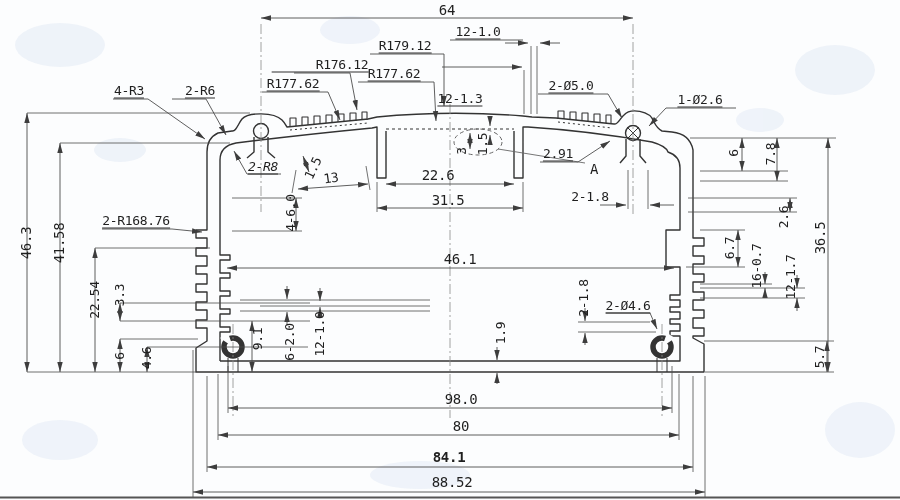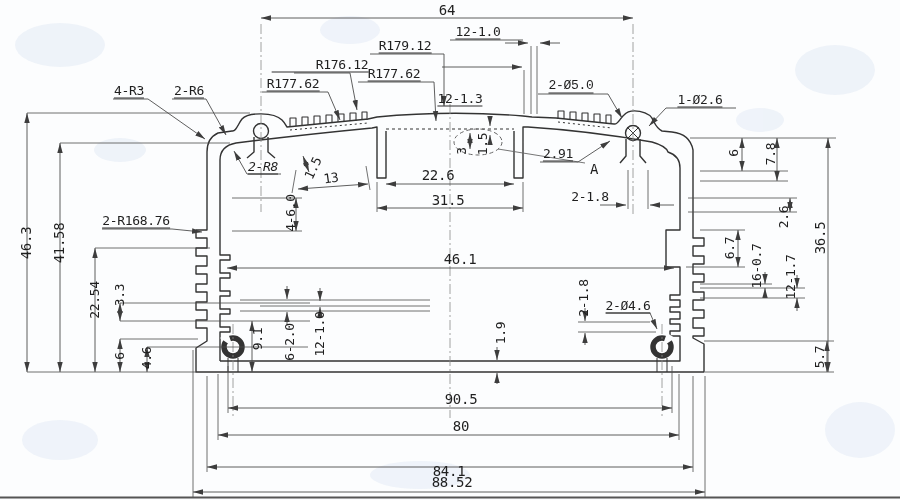--- a/index.html
+++ b/index.html
@@ -197,24 +197,24 @@
   </svg>
 
   <div id="labels">
       <span class="dimlabel big" style="left: 447px; top: 10px;">64</span>
       <span class="dimlabel ul" style="left: 478px; top: 32px;">12-1.0</span>
       <span class="dimlabel ul" style="left: 460px; top: 59px; margin-top: 40px;">12-1.3</span>
       <span class="dimlabel ul" style="left: 405px; top: 46px;">R179.12</span>
       <span class="dimlabel ul" style="left: 320px; top: 65px; padding-left: 44px;">R176.12</span>
       <span class="dimlabel ul" style="left: 293px; top: 84px;">R177.62</span>
       <span class="dimlabel ul" style="left: 394px; top: 74px;">R177.62</span>
-      <span class="dimlabel ul" style="left: 571px; top: 86px; font-family: Liberation Mono, monospace;">2-Ø5.0</span>
+      <span class="dimlabel ul" style="left: 571px; top: 86px;">2-Ø5.0</span>
       <span class="dimlabel ul" style="left: 700px; top: 100px;">1-Ø2.6</span>
       <span class="dimlabel ul" style="left: 129px; top: 91px;">4-R3</span>
-      <span class="dimlabel ul" style="left: 189px; top: 91px; text-align: right;">2-R6</span>
+      <span class="dimlabel ul" style="left: 200px; top: 91px; text-align: right;">2-R6</span>
       <span class="dimlabel ul" style="left: 263px; top: 167px; font-style: italic;">2-R8</span>
       <span class="dimlabel ul" style="left: 558px; top: 154px;">2.91</span>
       <span class="dimlabel big" style="left: 594px; top: 169px;">A</span>
       <span class="dimlabel " style="left: 590px; top: 196px;">2-1.8</span>
       <span class="dimlabel ul" style="left: 136px; top: 221px;">2-R168.76</span>
       <span class="dimlabel rot big" style="left: 26px; top: 243px;">46.3</span>
       <span class="dimlabel rot big" style="left: 59px; top: 243px;">41.58</span>
       <span class="dimlabel rot" style="left: 94px; top: 300px;">22.54</span>
       <span class="dimlabel rot" style="left: 119px; top: 295px;">3.3</span>
       <span class="dimlabel rot" style="left: 119px; top: 356px;">6</span>
@@ -234,18 +234,18 @@
       <span class="dimlabel rot65" style="left: 313px; top: 168px;">1.5</span>
       <span class="dimlabel rot8" style="left: 331px; top: 178px;">13</span>
       <span class="dimlabel rot" style="left: 733px; top: 153px;">6</span>
       <span class="dimlabel rot" style="left: 770px; top: 154px;">7.8</span>
       <span class="dimlabel rot" style="left: 783px; top: 217px;">2.6</span>
       <span class="dimlabel rot big" style="left: 820px; top: 238px;">36.5</span>
       <span class="dimlabel rot" style="left: 729px; top: 248px;">6.7</span>
       <span class="dimlabel rot" style="left: 756px; top: 266px;">16-0.7</span>
       <span class="dimlabel rot" style="left: 790px; top: 277px;">12-1.7</span>
       <span class="dimlabel rot" style="left: 819px; top: 357px;">5.7</span>
-      <span class="dimlabel big" style="left: 461px; top: 399px;">90.5</span>
+      <span class="dimlabel big" style="left: 461px; top: 399px;">98.0</span>
       <span class="dimlabel big" style="left: 461px; top: 426px;">80</span>
-      <span class="dimlabel big" style="left: 449px; top: 471px;">84.1</span>
+      <span class="dimlabel big" style="left: 449px; top: 457px; font-weight: bold;">84.1</span>
       <span class="dimlabel big" style="left: 452px; top: 482px;">88.52</span>
     </div>
 </div>
 
 </body></html>

